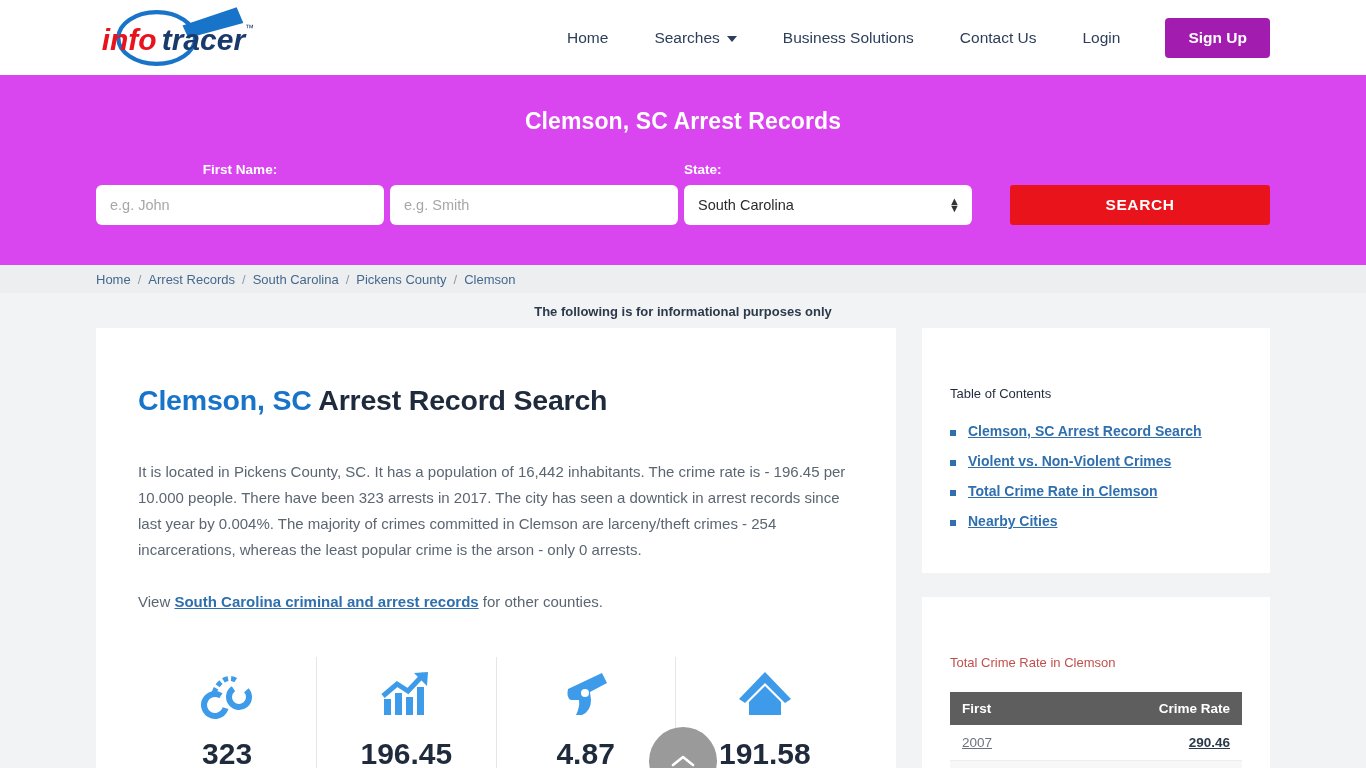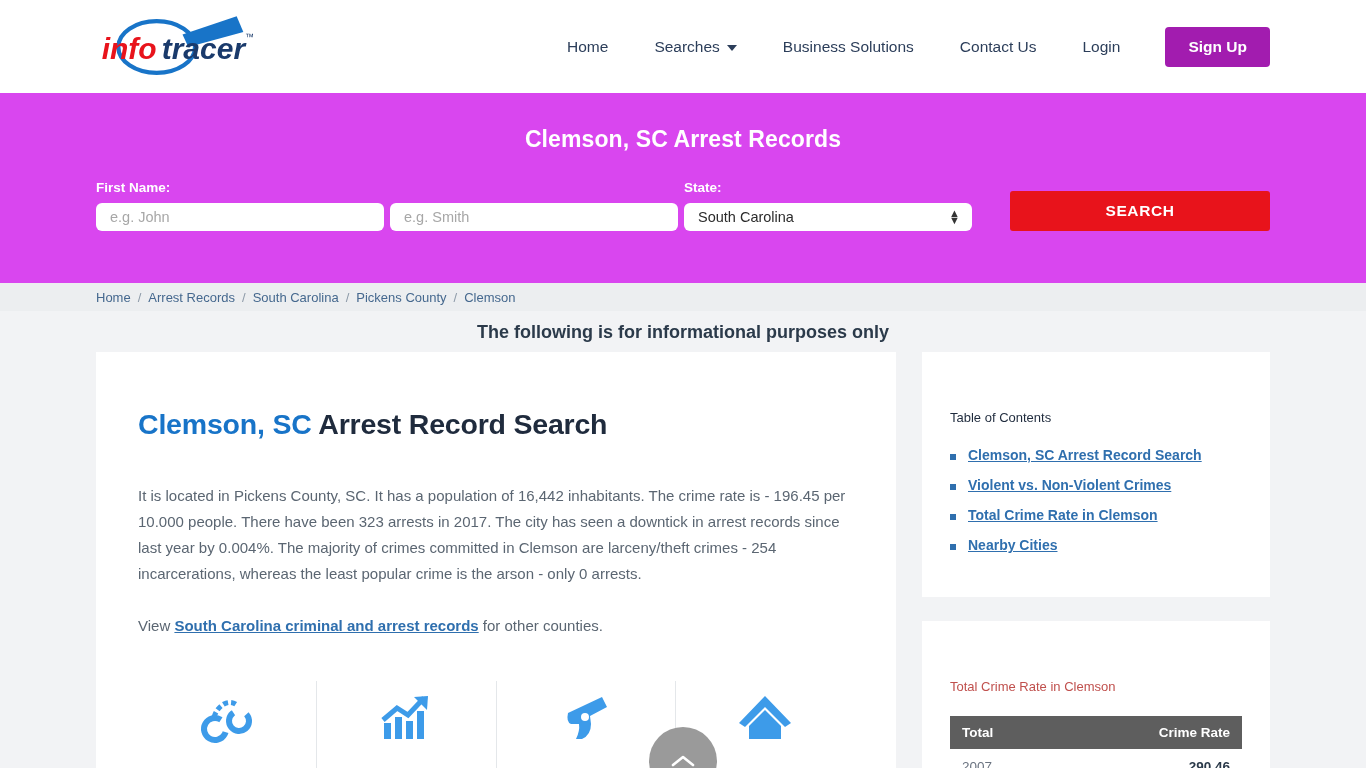--- a/index.html
+++ b/index.html
@@ -5,21 +5,21 @@
   * { box-sizing: border-box; margin: 0; padding: 0; }
   html, body {
     width: 1366px; height: 768px;
     font-family: "Liberation Sans", sans-serif;
     background: #f2f3f5;
     overflow: hidden;
   }
 
   
   .header {
-    height: 93px;
+    height: 75px;
     background: #ffffff;
     display: flex;
     align-items: center;
     padding: 0 96px;
     position: relative;
   }
   .logo { width: 168px; height: 70px; display: block; }
 
   .nav {
     margin-left: auto;
@@ -74,31 +74,31 @@
     padding-top: 33px;
     letter-spacing: .1px;
   }
   .search-form {
     display: flex;
     align-items: flex-end;
     margin-top: 27px;
     gap: 0;
   }
   .field { display: flex; flex-direction: column; }
-  .field-fn { width: 288px; margin-right: 6px; }
+  .field-fn { width: 288px; margin-right: 6px; align-items: center; }
   .field-ln { width: 288px; margin-right: 6px; }
   .field-st { width: 288px; margin-right: 38px; }
   .field-label {
     color: #ffffff;
     font-size: 13.5px;
     font-weight: bold;
     margin-bottom: 8px;
   }
   .field input, .field select {
-    height: 28px;
+    height: 40px;
     border: none;
     border-radius: 6px;
     background: #fff;
     padding: 0 14px;
     font-size: 14.5px;
     font-family: "Liberation Sans", sans-serif;
     color: #2b2b2b;
     width: 100%;
     outline: none;
   }
@@ -134,21 +134,21 @@
     align-items: center;
     padding: 0 96px;
     font-size: 13px;
   }
   .crumb-bar a { color: #45688e; text-decoration: none; cursor: pointer; }
   .crumb-sep { color: #8d9aa8; margin: 0 7px; }
   .crumb-current { color: #45688e; }
 
   .info-note {
     text-align: center;
-    font-size: 18px;
+    font-size: 13px;
     font-weight: bold;
     color: #2b3a4a;
     padding: 11px 0 9px;
   }
 
   
   .layout {
     display: flex;
     padding: 0 96px;
     gap: 26px;
@@ -435,21 +435,21 @@
             <a>Nearby Cities</a>
           </li>
       </ul>
     </div>
 
     <div class="side-card">
       <div class="side-title red">Total Crime Rate in Clemson</div>
       <table class="rate">
         <thead>
           <tr>
-            <th>Total</th>
+            <th>First</th>
             <th class="right">Crime Rate</th>
           </tr>
         </thead>
         <tbody>
           <tr>
             <td>2007</td>
             <td class="right">290.46</td>
           </tr>
           <tr>
             <td>2008</td>

